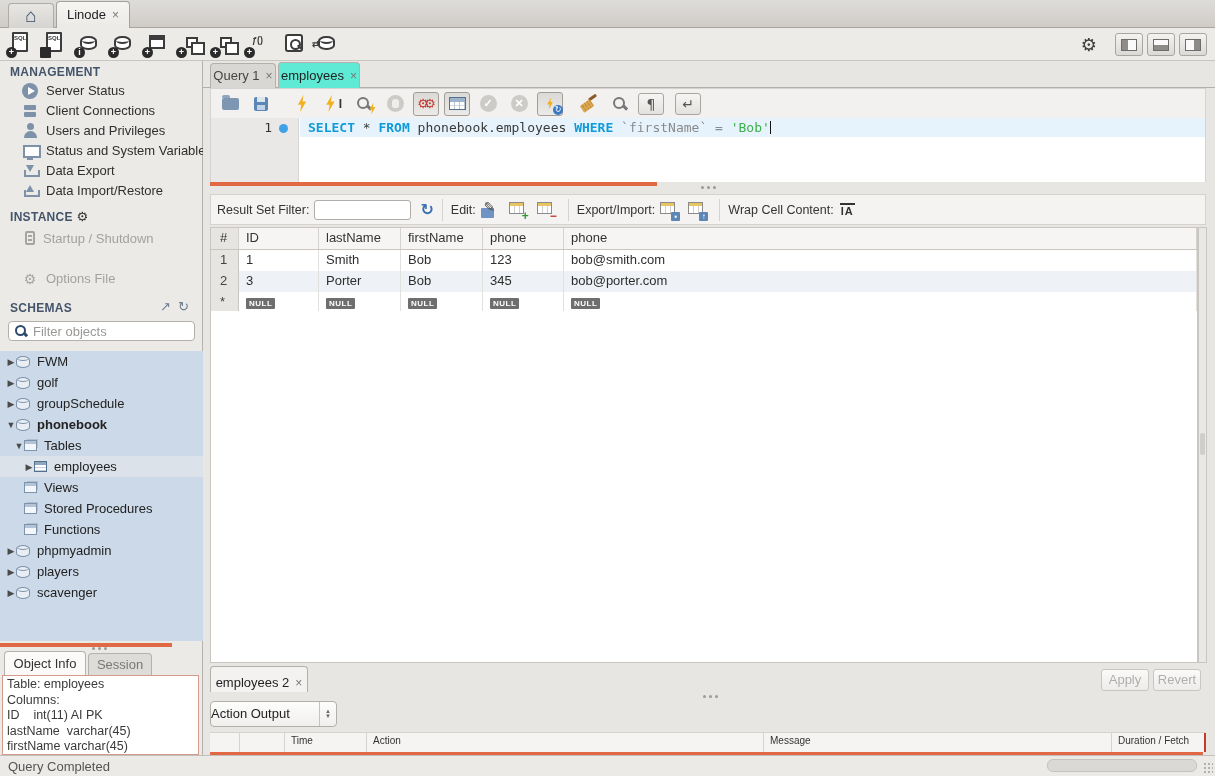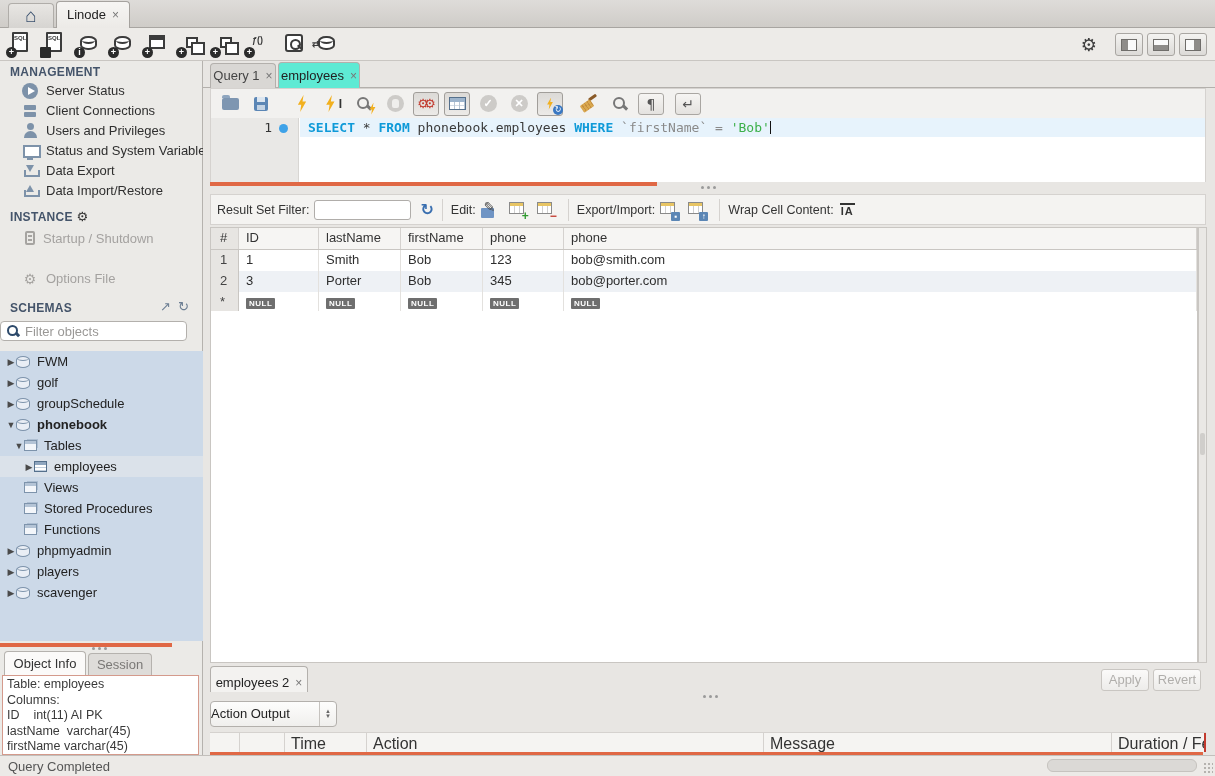--- a/index.html
+++ b/index.html
@@ -77,21 +77,21 @@
   .ic-exp::after, .ic-imp::after { content:""; position:absolute; left:2px; bottom:2px; width:12px; height:5px; border:2px solid var(--c); border-top:none; }
   .ic-imp::before { content:""; position:absolute; left:4px; top:2px; border-bottom:7px solid var(--c); border-left:4px solid transparent; border-right:4px solid transparent; }
   .ic-srv { border:2px solid var(--c); width:10px !important; height:14px !important; margin-left:3px; border-radius:2px; }
   .ic-srv::after { content:""; position:absolute; left:1px; top:2px; width:4px; height:2px; background:var(--c); box-shadow:0 4px 0 var(--c); }
   .ic-warn { width:0 !important; height:0 !important; margin-left:1px; border-left:8px solid transparent;
     border-right:8px solid transparent; border-bottom:14px solid var(--c); }
   .ic-warn::after { content:"!"; position:absolute; left:-2px; top:2px; color:#fff; font-size:9px; font-weight:bold; }
   .ic-gear { font-size:14px; line-height:16px; color:var(--c); text-align:center; font-family:"DejaVu Sans", sans-serif; }
   .hdr-tool { position:absolute; font-size:13px; color:#6d7f94; font-family:"DejaVu Sans", sans-serif; }
 
-  #filter-box { position:absolute; left:0; top:260px; width:187px; height:20px; background:#fff;
+  #filter-box { position:absolute; left:8px; top:260px; width:187px; height:20px; background:#fff;
     border:1px solid #b3b0ac; border-radius:4px; display:flex; align-items:center; padding-left:6px; }
   .mag { width:12px; height:12px; position:relative; flex:none; }
   .mag::before { content:""; position:absolute; left:0; top:0; width:7px; height:7px; border:2.5px solid #2d4a6b; border-radius:50%; }
   .mag::after { content:""; position:absolute; left:8px; top:8px; width:5px; height:2.5px; background:#2d4a6b; transform:rotate(45deg); }
   #filter-box input { border:none; outline:none; margin-left:6px; width:150px; font-size:13px; color:#333;
     font-family:"Liberation Sans", sans-serif; background:transparent; }
   #filter-box input::placeholder { color:#9a9896; }
 
   #schema-tree { position:absolute; left:0; top:290px; width:203px; height:290px; background:#ccd9e8; }
   .trow { position:relative; height:21px; display:flex; align-items:center; color:#222; white-space:nowrap; overflow:hidden; }
@@ -233,21 +233,21 @@
   #btn-revert { right:14px; width:48px; }
 
   
   #ao-select { position:absolute; left:7px; top:640px; width:127px; height:26px; background:linear-gradient(#fdfdfc,#f0efed);
     border:1px solid #b3b0ac; border-radius:4px; line-height:24px; color:#222; }
   #ao-select .spin { position:absolute; right:0; top:0; width:17px; height:24px; border-left:1px solid #c6c3bf;
     display:flex; flex-direction:column; align-items:center; justify-content:center; color:#666; }
   #ao-select .spin i { font-style:normal; font-size:6px; line-height:5px; }
   #ao-head { position:absolute; left:7px; top:671px; width:996px; height:20px; background:#f5f4f2;
     display:flex; border-top:1px solid #d5d2cf; }
-  .ac { border-right:1px solid #d5d2cf; padding:2px 15px 0 6px; color:#333; font-size:16px; white-space:nowrap; overflow:hidden; }
+  .ac { border-right:1px solid #d5d2cf; padding:2px 15px 0 6px; color:#333; font-size:10px; white-space:nowrap; overflow:hidden; }
   .ac.a0 { width:30px; flex:none; } .ac.a1 { width:45px; flex:none; }
   .ac.a2 { width:82px; flex:none; } .ac.a3 { width:397px; flex:none; }
   .ac.a4 { width:348px; flex:none; } .ac.a5 { flex:1; border-right:2px solid #c23a2e; }
   #ao-splitter { position:absolute; left:7px; top:691px; width:993px; height:3.5px; background:#e06845; }
 </style>
 </head>
 <body>
 
 <div id="titlebar">
   <div class="home-tab">

